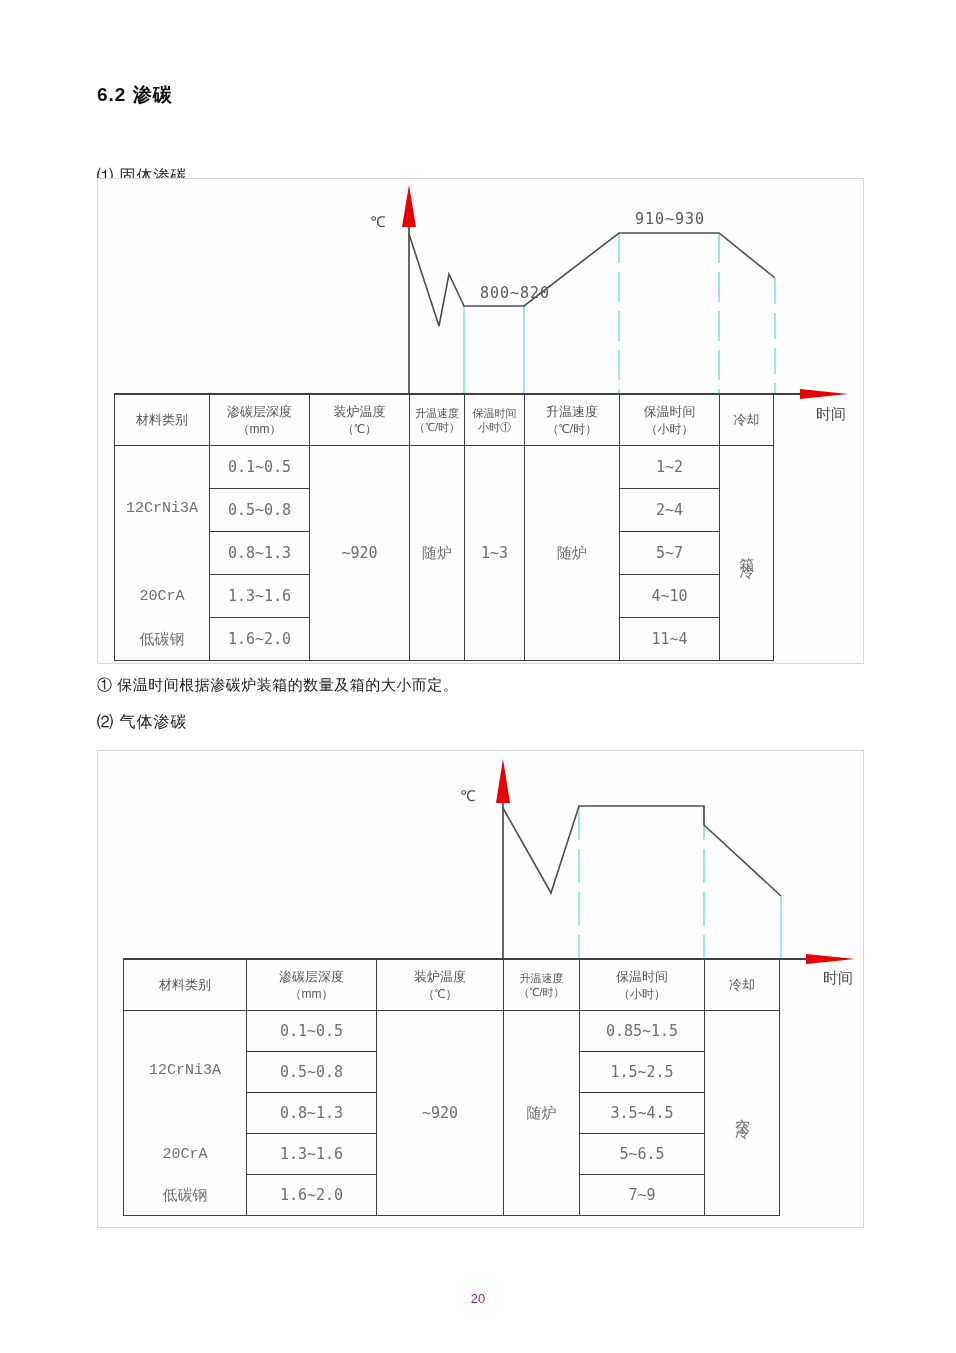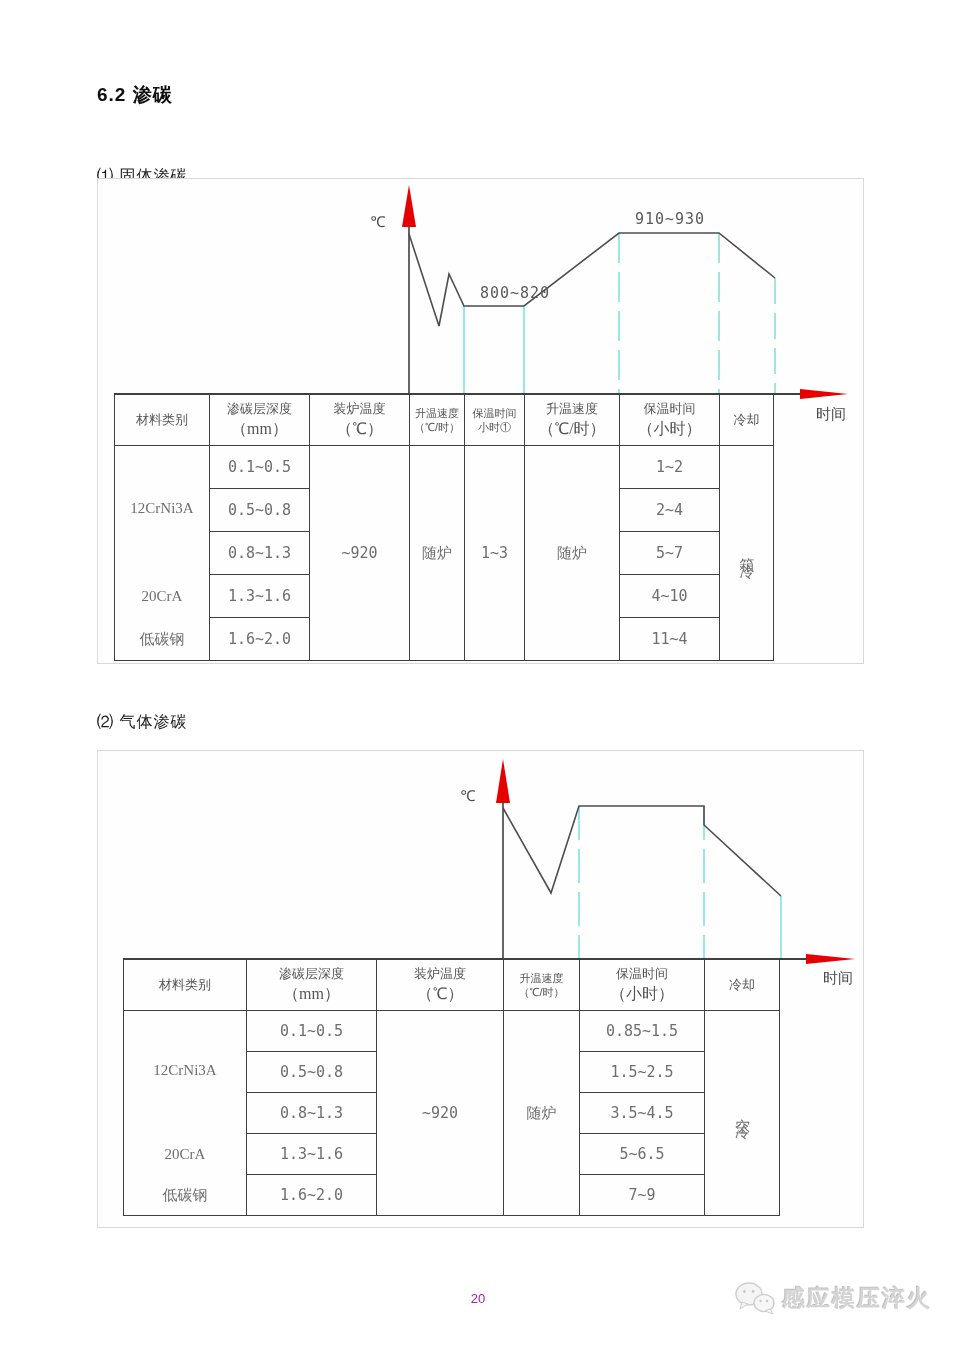--- a/index.html
+++ b/index.html
@@ -13,26 +13,26 @@
   .figure{position:absolute;left:97px;width:765px;border:1px solid #d8d8d8;background:#fefefe;}
   #fig1{top:178px;height:484px;}
   #fig2{top:750px;height:476px;}
   .figure svg{position:absolute;left:0;top:0;pointer-events:none;z-index:2;}
 
   table{position:absolute;border-collapse:collapse;table-layout:fixed;z-index:1;background:transparent;}
   #t1{left:16px;top:215px;width:659px;}
   #t2{left:25px;top:208px;width:656px;}
   th,td{border:1.5px solid #3f3f3f;text-align:center;vertical-align:middle;padding:0;overflow:hidden;}
   tr.hd th{font-weight:normal;color:#555;font-size:13px;line-height:1.35;height:50px;}
-  tr.hd .h2{font-size:16px;font-family:Liberation Serif, serif;}
+  tr.hd .h2{font-size:12px;}
   th.sm div{font-size:11px;line-height:1.3;}
   #t1 tr.r{height:43px;}
   #t2 tr.r{height:41px;}
   td{color:#6e6e6e;font-size:15px;font-family:"DejaVu Sans Mono","Liberation Sans",monospace;}
-  td.mat{position:relative;font-family:Liberation Serif, serif;}
+  td.mat{position:relative;font-family:Liberation Mono, monospace;}
   td.mat div{position:absolute;left:0;width:100%;transform:translateY(-50%);}
   td.mat .m1{top:29%;} td.mat .m2{top:70%;} td.mat .m3{top:90%;}
   .vert{writing-mode:vertical-rl;letter-spacing:6px;font-size:15px;color:#6e6e6e;}
   .axis-txt{font-family:"Liberation Sans",sans-serif;font-size:15px;fill:#4a4a4a;}
   .temp-lbl{font-family:"DejaVu Sans Mono",monospace;font-size:15px;fill:#5a5a5a;letter-spacing:1px;}
 
   .footer{position:absolute;top:1291px;left:0;width:100%;text-align:center;font-size:13px;color:#a21caf;}
   .watermark{position:absolute;left:733px;top:1281px;display:flex;align-items:center;gap:5px;z-index:3;}
   .watermark .wm-text{font-size:23px;font-weight:bold;color:#d4d4d4;letter-spacing:2px;
      text-shadow:1px 1px 0 #ffffff,-1px -1px 0 #c2c2c2;}
@@ -141,20 +141,21 @@
             <td>4~10</td>
           </tr>
       <tr class="r">
             <td>1.6~2.0</td>
             <td>11~4</td>
           </tr>
     </tbody>
       </table>
   </div>
 
+  <div class="note">① 保温时间根据渗碳炉装箱的数量及箱的大小而定。</div>
   <div class="subhead" id="sub2">⑵ 气体渗碳</div>
 
   <div class="figure" id="fig2">
     <svg width="765" height="245" viewBox="0 0 765 245">
 
       <line x1="405" y1="14" x2="405" y2="208" stroke="#3f3f3f" stroke-width="1.6"></line>
       <polygon points="398,52 412,52 405,8" fill="#e60000"></polygon>
 
       <line x1="25" y1="208" x2="712" y2="208" stroke="#3f3f3f" stroke-width="1.8"></line>
       <polygon points="708,203 708,213 757,208" fill="#e60000"></polygon>
@@ -232,27 +233,14 @@
       <tr class="r">
             <td>1.6~2.0</td>
             <td>7~9</td>
           </tr>
     </tbody>
       </table>
   </div>
 
   <div class="footer">20</div>
 
-  <div class="watermark">
-    <svg width="44" height="34" viewBox="0 0 44 34">
-      <ellipse cx="16" cy="13" rx="13" ry="11" fill="#f4f4f4" stroke="#cfcfcf" stroke-width="1.5"></ellipse>
-      <polygon points="9,21 7,28 15,23" fill="#f4f4f4" stroke="#cfcfcf" stroke-width="1"></polygon>
-      <circle cx="11.5" cy="10.5" r="1.4" fill="#c8c8c8"></circle>
-      <circle cx="20" cy="10.5" r="1.4" fill="#c8c8c8"></circle>
-      <ellipse cx="31" cy="22" rx="10" ry="8.5" fill="#f7f7f7" stroke="#cfcfcf" stroke-width="1.5"></ellipse>
-      <polygon points="37,28 40,33 32,30" fill="#f7f7f7" stroke="#cfcfcf" stroke-width="1"></polygon>
-      <circle cx="27.5" cy="20" r="1.2" fill="#c8c8c8"></circle>
-      <circle cx="34" cy="20" r="1.2" fill="#c8c8c8"></circle>
-    </svg>
-    <span class="wm-text">感应模压淬火</span>
-  </div>
 
 </div>
 
 </body></html>

